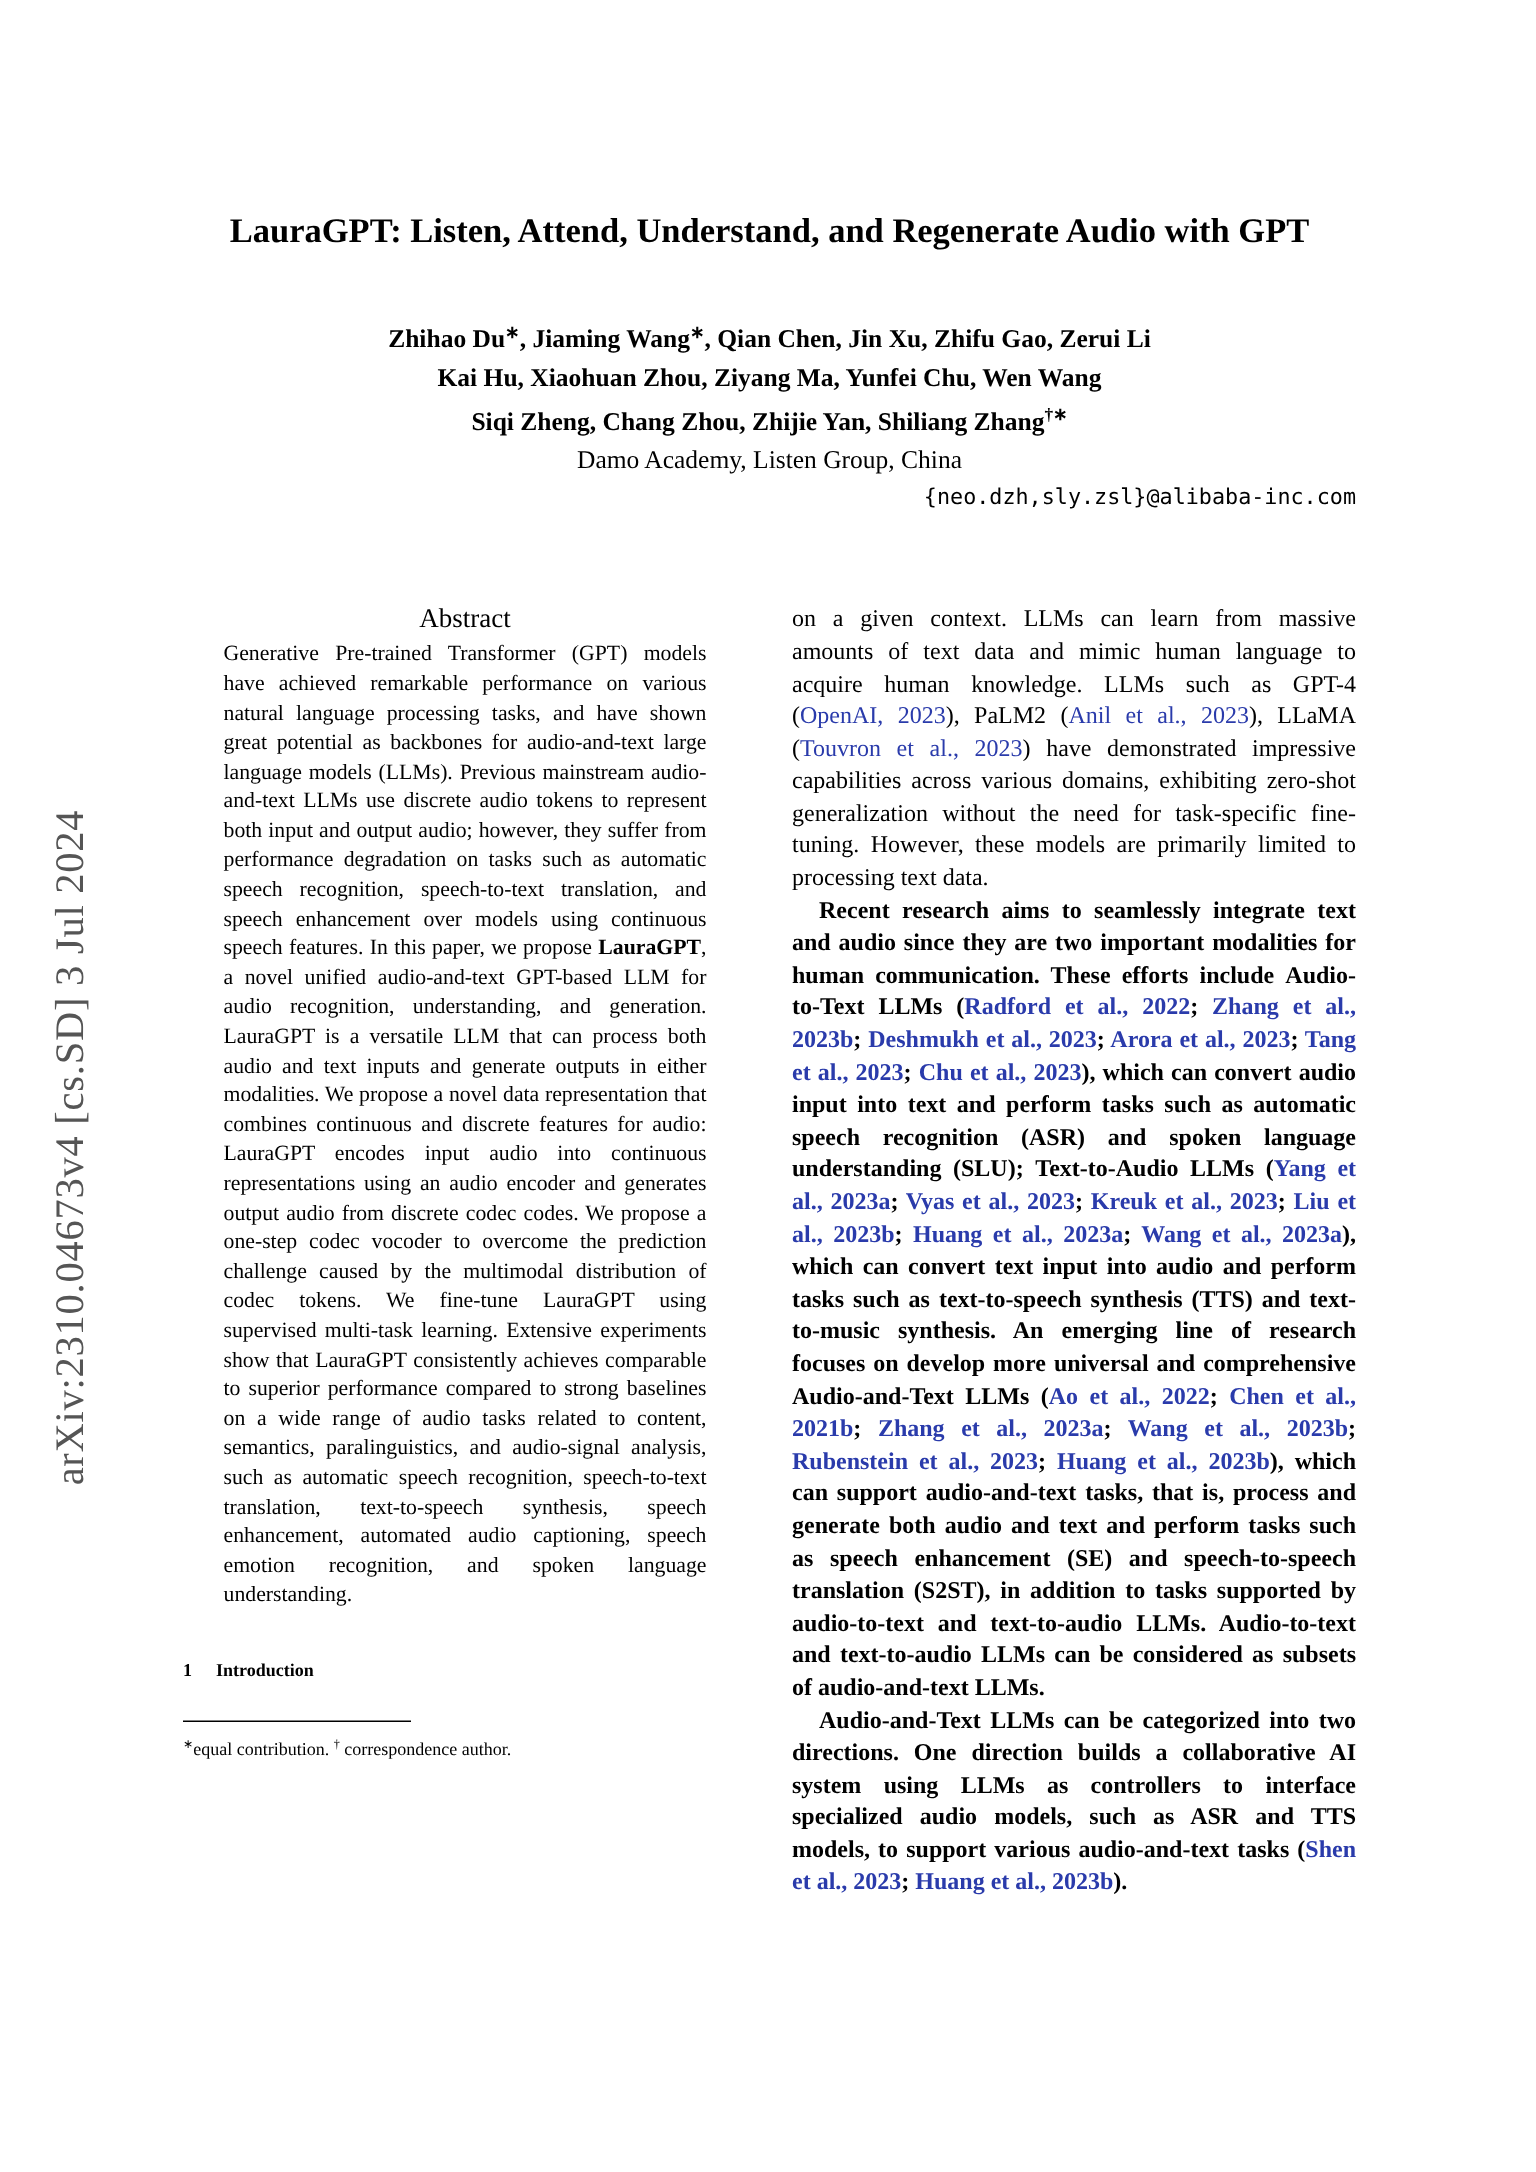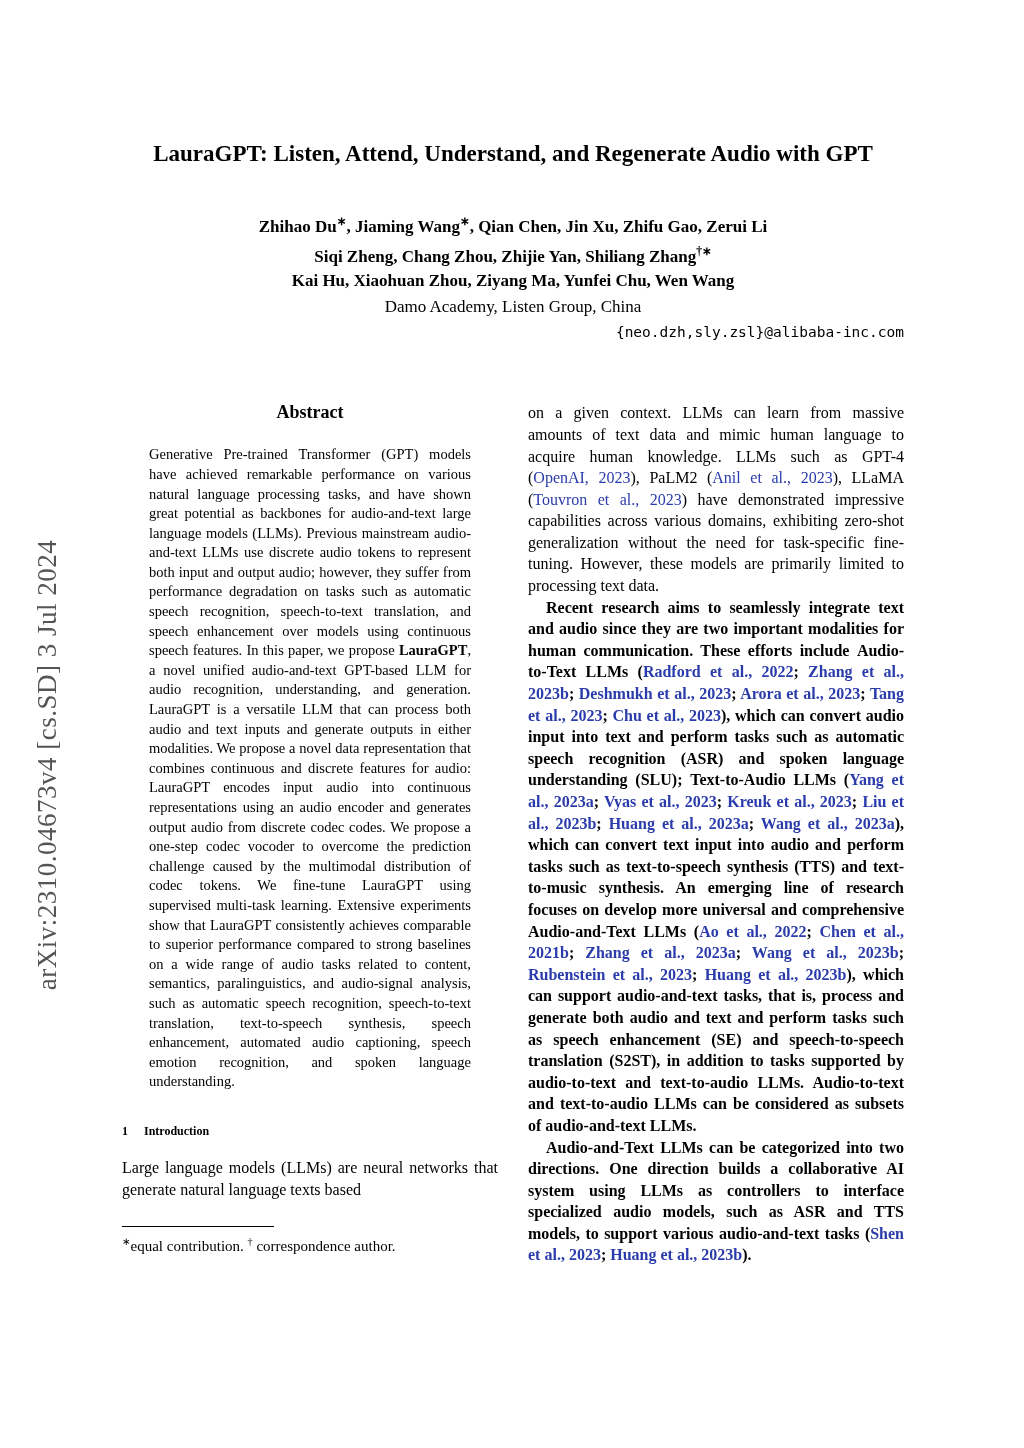--- a/index.html
+++ b/index.html
@@ -15,63 +15,62 @@
     white-space:nowrap; font-size:27px; color:var(--wm);
     letter-spacing:0.5px;
   }
   .content { position:absolute; left:122px; top:141px; width:782px; }
   .title { text-align:center; font-size:23px; font-weight:bold; margin:0 0 42px 0; }
   .authors { text-align:center; font-size:17px; font-weight:bold; line-height:25px; }
   .affiliation { text-align:center; font-size:17px; margin-top:4px; }
   .email { text-align:right; font-family:"DejaVu Sans Mono", monospace; font-size:14.5px; margin-top:7px; }
   .columns { display:flex; gap:30px; margin-top:62px; }
   .col { width:376px; }
-  .abstract-head { text-align:center; font-size:18px; font-weight:bold; margin:0 0 22px 0; }
+  .abstract-head { text-align:center; font-size:18px; font-weight:normal; margin:0 0 4px 0; }
   .abstract-body { margin:0 27px; font-size:14.5px; line-height:19.6px; text-align:justify; }
   .section-head { font-size:12px; font-weight:bold; margin:32px 0 18px 0; }
   .section-head .num { margin-right:16px; }
   .body-par { font-size:16px; line-height:21.6px; text-align:justify; margin:0 0 0 0; }
   .par-gap { margin-top:0;font-weight:bold; }
   .indent { text-indent:18px; }
   .cite { color:var(--cite); cursor:pointer; }
   sup { font-size:68%; }
   .footnote { margin-top:26px; }
   .fn-rule { width:152px; border-top:1px solid #000; margin-bottom:7px; }
-  .fn-text { font-size:15px; line-height:16px; }
+  .fn-text { font-size:12px; line-height:16px; }
 </style>
 </head>
 <body>
 
 <div class="page">
 
   <div class="watermark">arXiv:2310.04673v4  [cs.SD]  3 Jul 2024</div>
 
   <div class="content">
 
     <h1 class="title">LauraGPT: Listen, Attend, Understand, and Regenerate Audio with GPT</h1>
 
     <div class="authors">
       <div>Zhihao Du<sup>∗</sup>, Jiaming Wang<sup>∗</sup>, Qian Chen, Jin Xu, Zhifu Gao, Zerui Li</div>
+      <div>Kai Hu, Xiaohuan Zhou, Ziyang Ma, Yunfei Chu, Wen Wang</div>
       <div>Siqi Zheng, Chang Zhou, Zhijie Yan, Shiliang Zhang<sup>†∗</sup></div>
-      <div>Kai Hu, Xiaohuan Zhou, Ziyang Ma, Yunfei Chu, Wen Wang</div>
     </div>
 
     <div class="affiliation">Damo Academy, Listen Group, China</div>
     <div class="email">{neo.dzh,sly.zsl}@alibaba-inc.com</div>
 
     <div class="columns">
 
       <div class="col">
         <h2 class="abstract-head">Abstract</h2>
         <div class="abstract-body">Generative Pre-trained Transformer (GPT) models have achieved remarkable performance on various natural language processing tasks, and have shown great potential as backbones for audio-and-text large language models (LLMs). Previous mainstream audio-and-text LLMs use discrete audio tokens to represent both input and output audio; however, they suffer from performance degradation on tasks such as automatic speech recognition, speech-to-text translation, and speech enhancement over models using continuous speech features. In this paper, we propose <b>LauraGPT</b>, a novel unified audio-and-text GPT-based LLM for audio recognition, understanding, and generation. LauraGPT is a versatile LLM that can process both audio and text inputs and generate outputs in either modalities. We propose a novel data representation that combines continuous and discrete features for audio: LauraGPT encodes input audio into continuous representations using an audio encoder and generates output audio from discrete codec codes. We propose a one-step codec vocoder to overcome the prediction challenge caused by the multimodal distribution of codec tokens. We fine-tune LauraGPT using supervised multi-task learning. Extensive experiments show that LauraGPT consistently achieves comparable to superior performance compared to strong baselines on a wide range of audio tasks related to content, semantics, paralinguistics, and audio-signal analysis, such as automatic speech recognition, speech-to-text translation, text-to-speech synthesis, speech enhancement, automated audio captioning, speech emotion recognition, and spoken language understanding.</div>
 
         <h2 class="section-head">
           <span class="num">1</span><span>Introduction</span>
         </h2>
-        <p class="body-par">Large language models (LLMs) are neural networks that generate natural language texts based</p>
 
         <div class="footnote">
           <div class="fn-rule"></div>
           <div class="fn-text"><sup>∗</sup>equal contribution. <sup>†</sup> correspondence author.</div>
         </div>
       </div>
 
       <div class="col">
         <p class="body-par">on a given context.  LLMs can learn from massive amounts of text data and mimic human language to acquire human knowledge. LLMs such as GPT-4 (<span class="cite">OpenAI, 2023</span>), PaLM2 (<span class="cite">Anil et al., 2023</span>), LLaMA (<span class="cite">Touvron et al., 2023</span>) have demonstrated impressive capabilities across various domains, exhibiting zero-shot generalization without the need for task-specific fine-tuning. However, these models are primarily limited to processing text data.</p>
         <p class="body-par indent par-gap">Recent research aims to seamlessly integrate text and audio since they are two important modalities for human communication. These efforts include <b>Audio-to-Text LLMs</b> (<span class="cite">Radford et al., 2022</span>; <span class="cite">Zhang et al., 2023b</span>; <span class="cite">Deshmukh et al., 2023</span>; <span class="cite">Arora et al., 2023</span>; <span class="cite">Tang et al., 2023</span>; <span class="cite">Chu et al., 2023</span>), which can convert audio input into text and perform tasks such as automatic speech recognition (ASR) and spoken language understanding (SLU); <b>Text-to-Audio LLMs</b> (<span class="cite">Yang et al., 2023a</span>; <span class="cite">Vyas et al., 2023</span>; <span class="cite">Kreuk et al., 2023</span>; <span class="cite">Liu et al., 2023b</span>; <span class="cite">Huang et al., 2023a</span>; <span class="cite">Wang et al., 2023a</span>), which can convert text input into audio and perform tasks such as text-to-speech synthesis (TTS) and text-to-music synthesis. An emerging line of research focuses on develop more universal and comprehensive <b>Audio-and-Text LLMs</b> (<span class="cite">Ao et al., 2022</span>; <span class="cite">Chen et al., 2021b</span>; <span class="cite">Zhang et al., 2023a</span>; <span class="cite">Wang et al., 2023b</span>; <span class="cite">Rubenstein et al., 2023</span>; <span class="cite">Huang et al., 2023b</span>), which can support audio-and-text tasks, that is, process and generate both audio and text and perform tasks such as speech enhancement (SE) and speech-to-speech translation (S2ST), in addition to tasks supported by audio-to-text and text-to-audio LLMs. Audio-to-text and text-to-audio LLMs can be considered as subsets of audio-and-text LLMs.</p>

